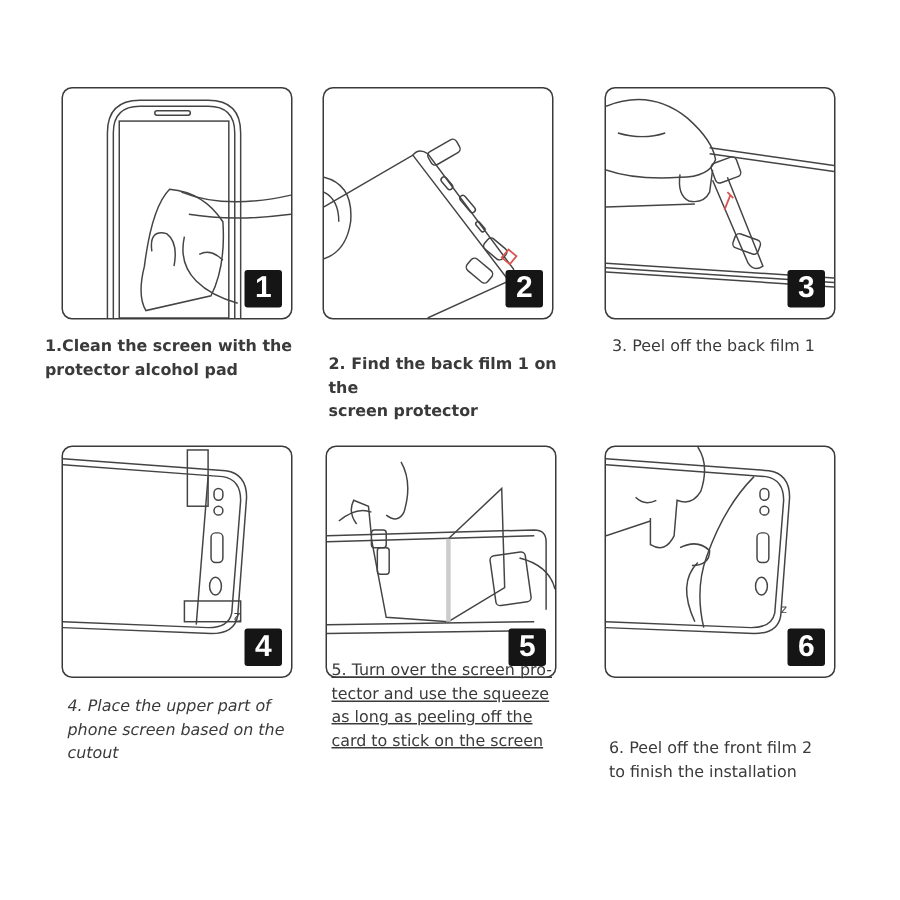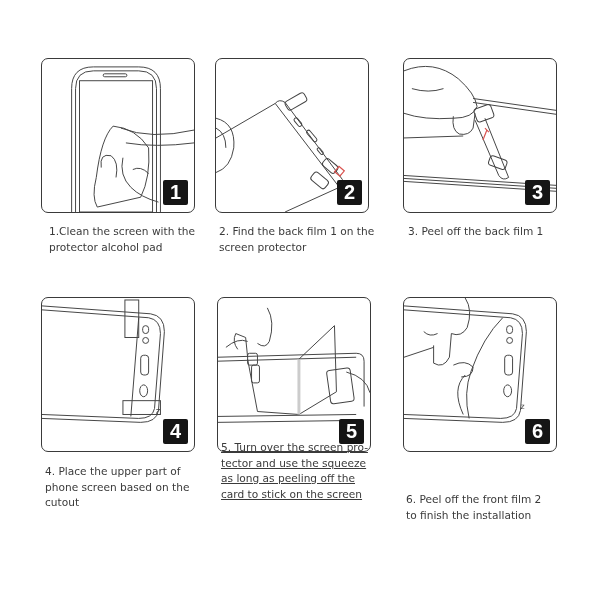--- a/index.html
+++ b/index.html
@@ -28,21 +28,21 @@
       <path d="M72 68 Q60 80 55 120 Q50 140 56 150 L100 140 Q110 120 108 90 Q95 70 72 68 Z" fill="#fff"></path>
       <path d="M80 70 Q110 82 154 72"></path>
       <path d="M85 85 Q115 90 154 85"></path>
       <path d="M82 100 Q78 118 90 130 Q100 140 118 145"></path>
       <path d="M60 110 Q58 95 70 98 Q78 104 75 120"></path>
       <path d="M92 112 Q100 108 108 116"></path>
     </g>
   </svg>
   <div class="badge">1</div>
 </div>
-<div class="caption" style="left:49px;top:224px;">
+<div class="caption" style="left:30px;top:224px;font-weight:bold;">
   <div>1.Clean the screen with the</div>
   <div>protector alcohol pad</div>
 </div>
 
 <div class="panel" style="left:215px;top:58px;">
   <svg class="art" viewBox="0 0 154 155">
     <g fill="none" stroke="#444" stroke-width="1">
       <path d="M0 80 L60 45 L125 130 L70 155"></path>
       <path d="M60 45 Q64 40 70 44 L128 122 Q130 128 125 130"></path>
       <rect x="70" y="38" width="22" height="10" rx="3" transform="rotate(-30 81 43)"></rect>
@@ -51,21 +51,21 @@
       <rect x="102" y="92" width="8" height="3" rx="1.5" transform="rotate(50 106 93)"></rect>
       <rect x="108" y="104" width="16" height="9" rx="3" transform="rotate(40 116 108)"></rect>
       <rect x="96" y="118" width="18" height="10" rx="3" transform="rotate(40 105 123)"></rect>
       <path d="M0 60 Q20 65 18 90 Q15 110 0 115"></path>
       <path d="M0 70 Q10 75 10 90"></path>
     </g>
     <rect x="122" y="110" width="7" height="7" fill="none" stroke="#d9534f" stroke-width="1.2" transform="rotate(40 125 113)"></rect>
   </svg>
   <div class="badge">2</div>
 </div>
-<div class="caption" style="left:219px;top:224px;">
+<div class="caption" style="left:219px;top:236px;font-weight:bold;">
   <div>2. Find the back film 1 on the</div>
   <div>screen protector</div>
 </div>
 
 <div class="panel" style="left:403px;top:58px;">
   <svg class="art" viewBox="0 0 154 155">
     <g fill="none" stroke="#444" stroke-width="1">
       <path d="M70 40 L154 52"></path>
       <path d="M70 44 L154 56"></path>
       <path d="M0 118 L154 128"></path>
@@ -98,21 +98,21 @@
       <rect x="82" y="104" width="38" height="14"></rect>
       <rect x="102" y="28" width="6" height="8" rx="3"></rect>
       <rect x="102" y="40" width="6" height="6" rx="3"></rect>
       <rect x="100" y="58" width="8" height="20" rx="3"></rect>
       <ellipse cx="103" cy="94" rx="4" ry="6"></ellipse>
     </g>
     <text x="116" y="118" font-size="8" fill="#444" transform="rotate(180 118 115)">2</text>
   </svg>
   <div class="badge">4</div>
 </div>
-<div class="caption" style="left:45px;top:464px;">
+<div class="caption" style="left:45px;top:464px;font-style:italic;">
   <div>4. Place the upper part of</div>
   <div>phone screen based on the</div>
   <div>cutout</div>
 </div>
 
 <div class="panel" style="left:217px;top:297px;">
   <svg class="art" viewBox="0 0 154 155">
     <g fill="none" stroke="#444" stroke-width="1">
       <path d="M0 60 L140 56 Q148 56 148 64 L148 110"></path>
       <path d="M0 64 L140 60"></path>

